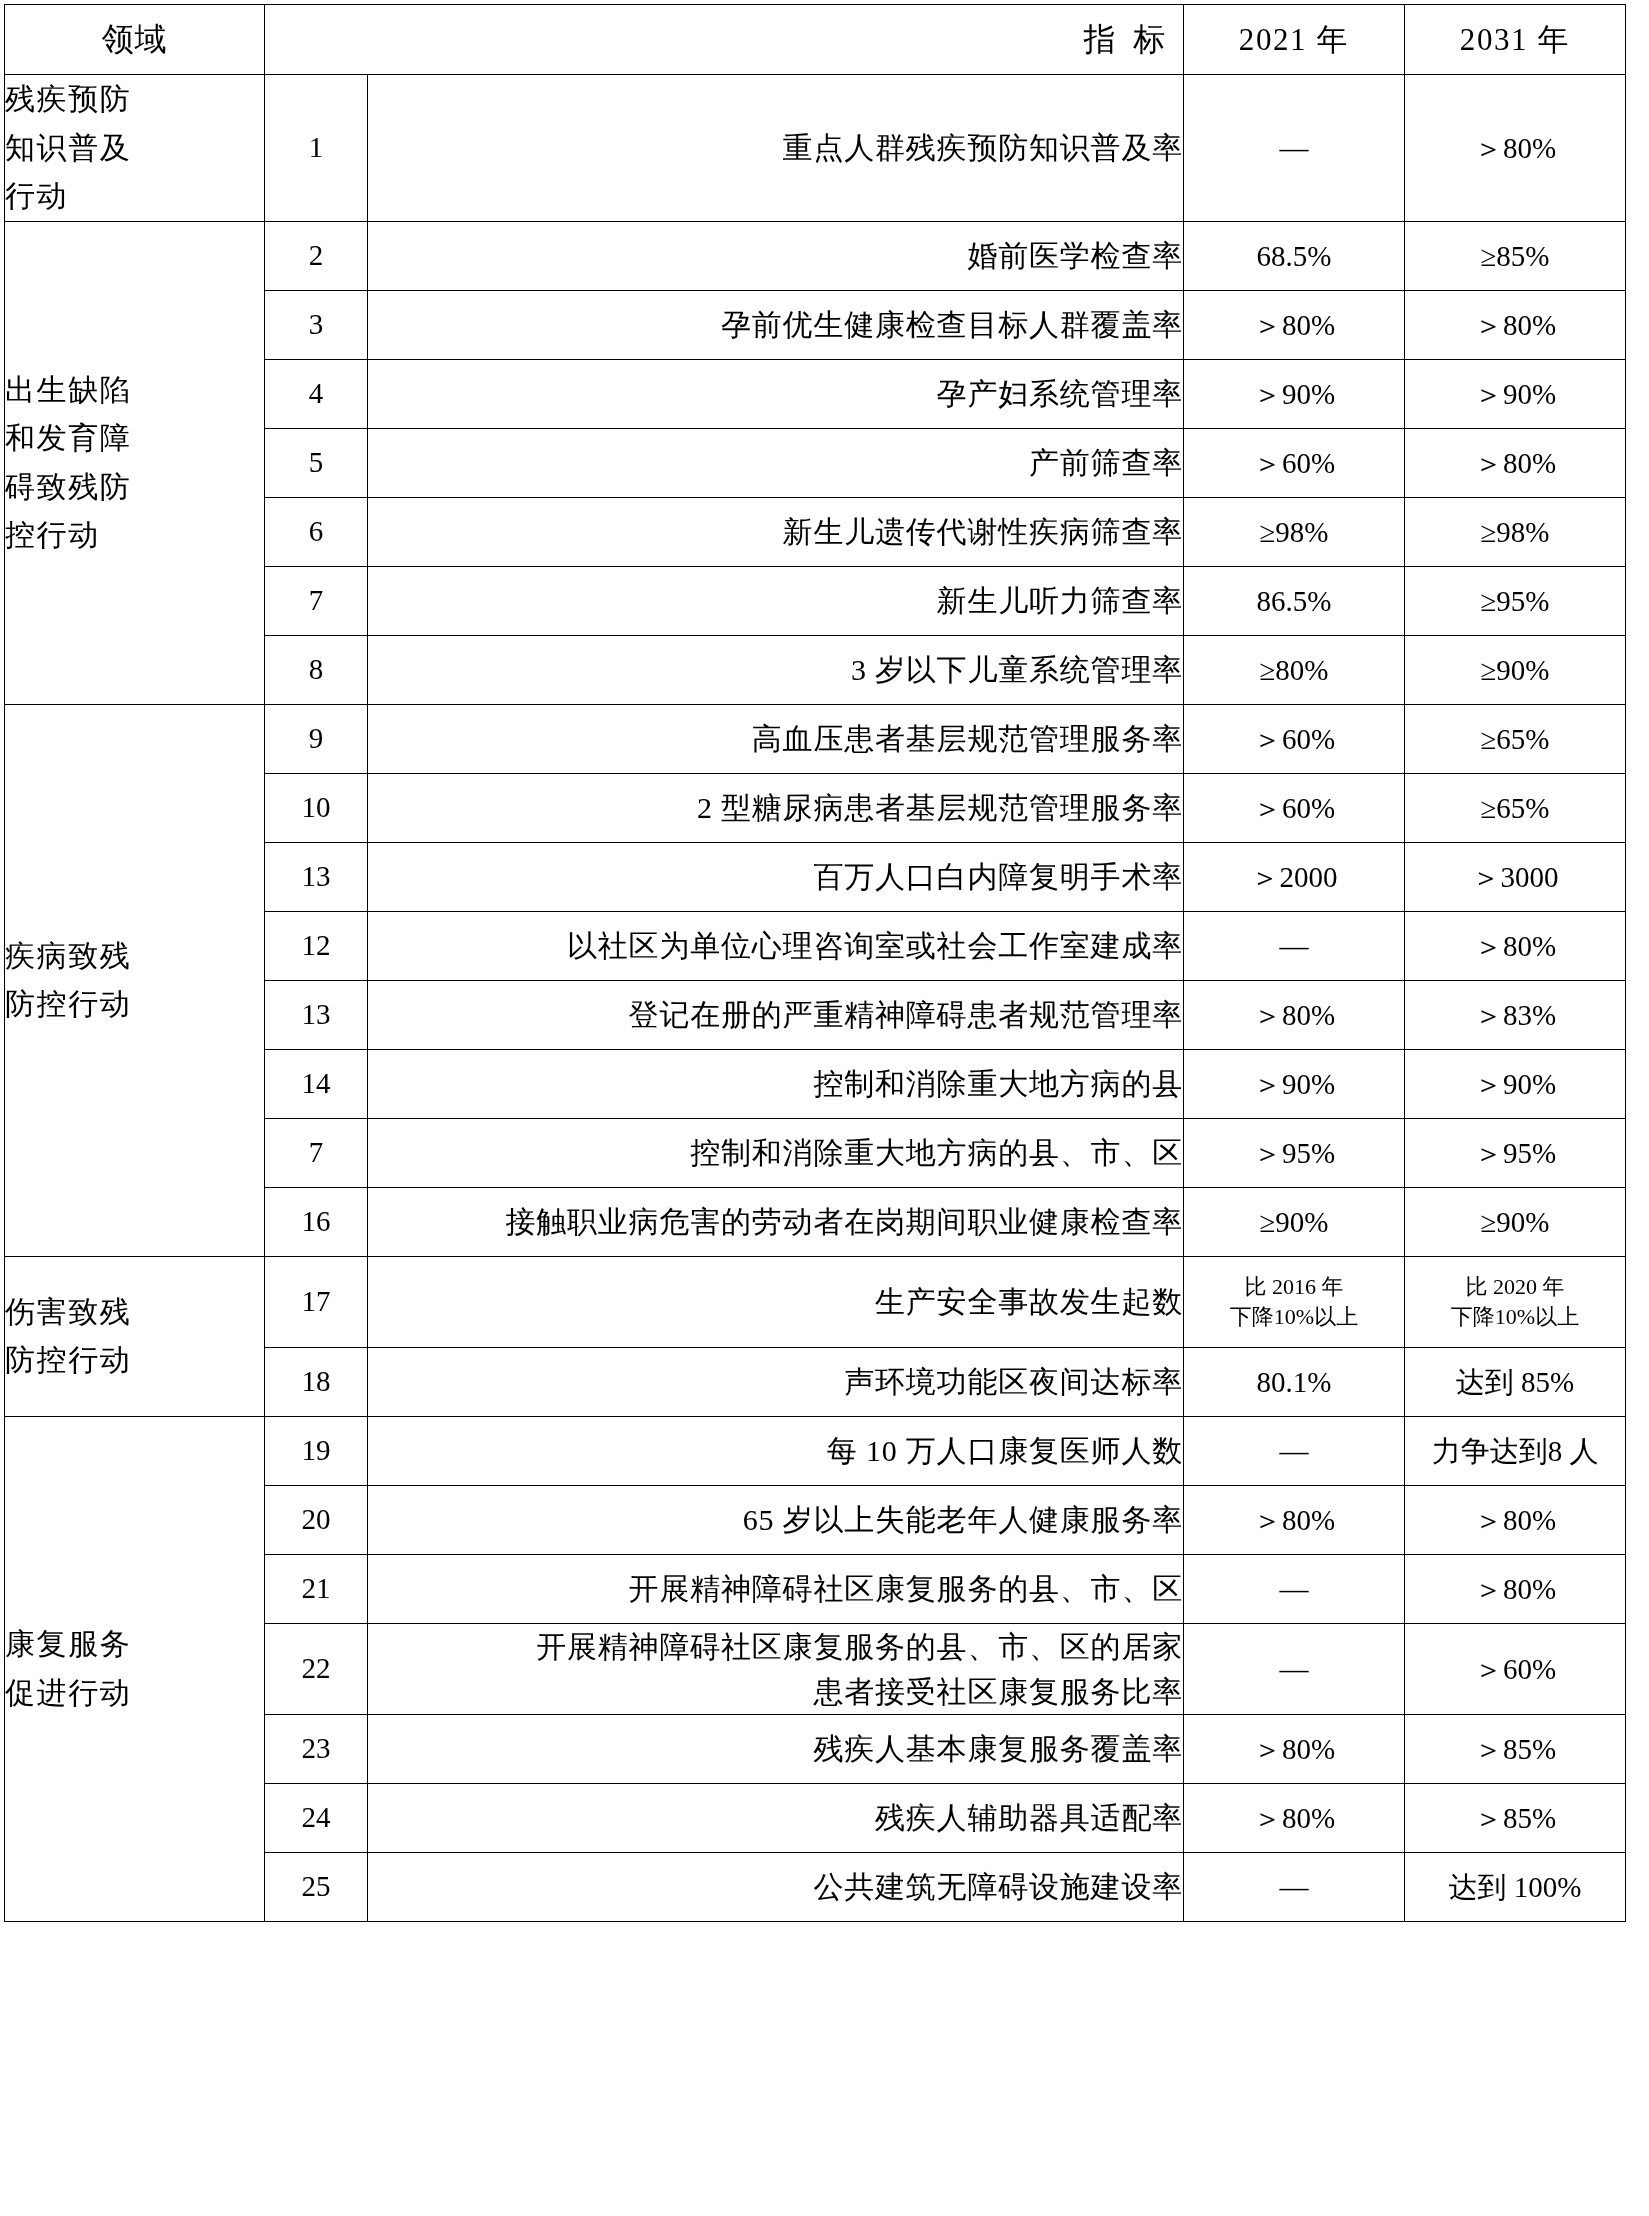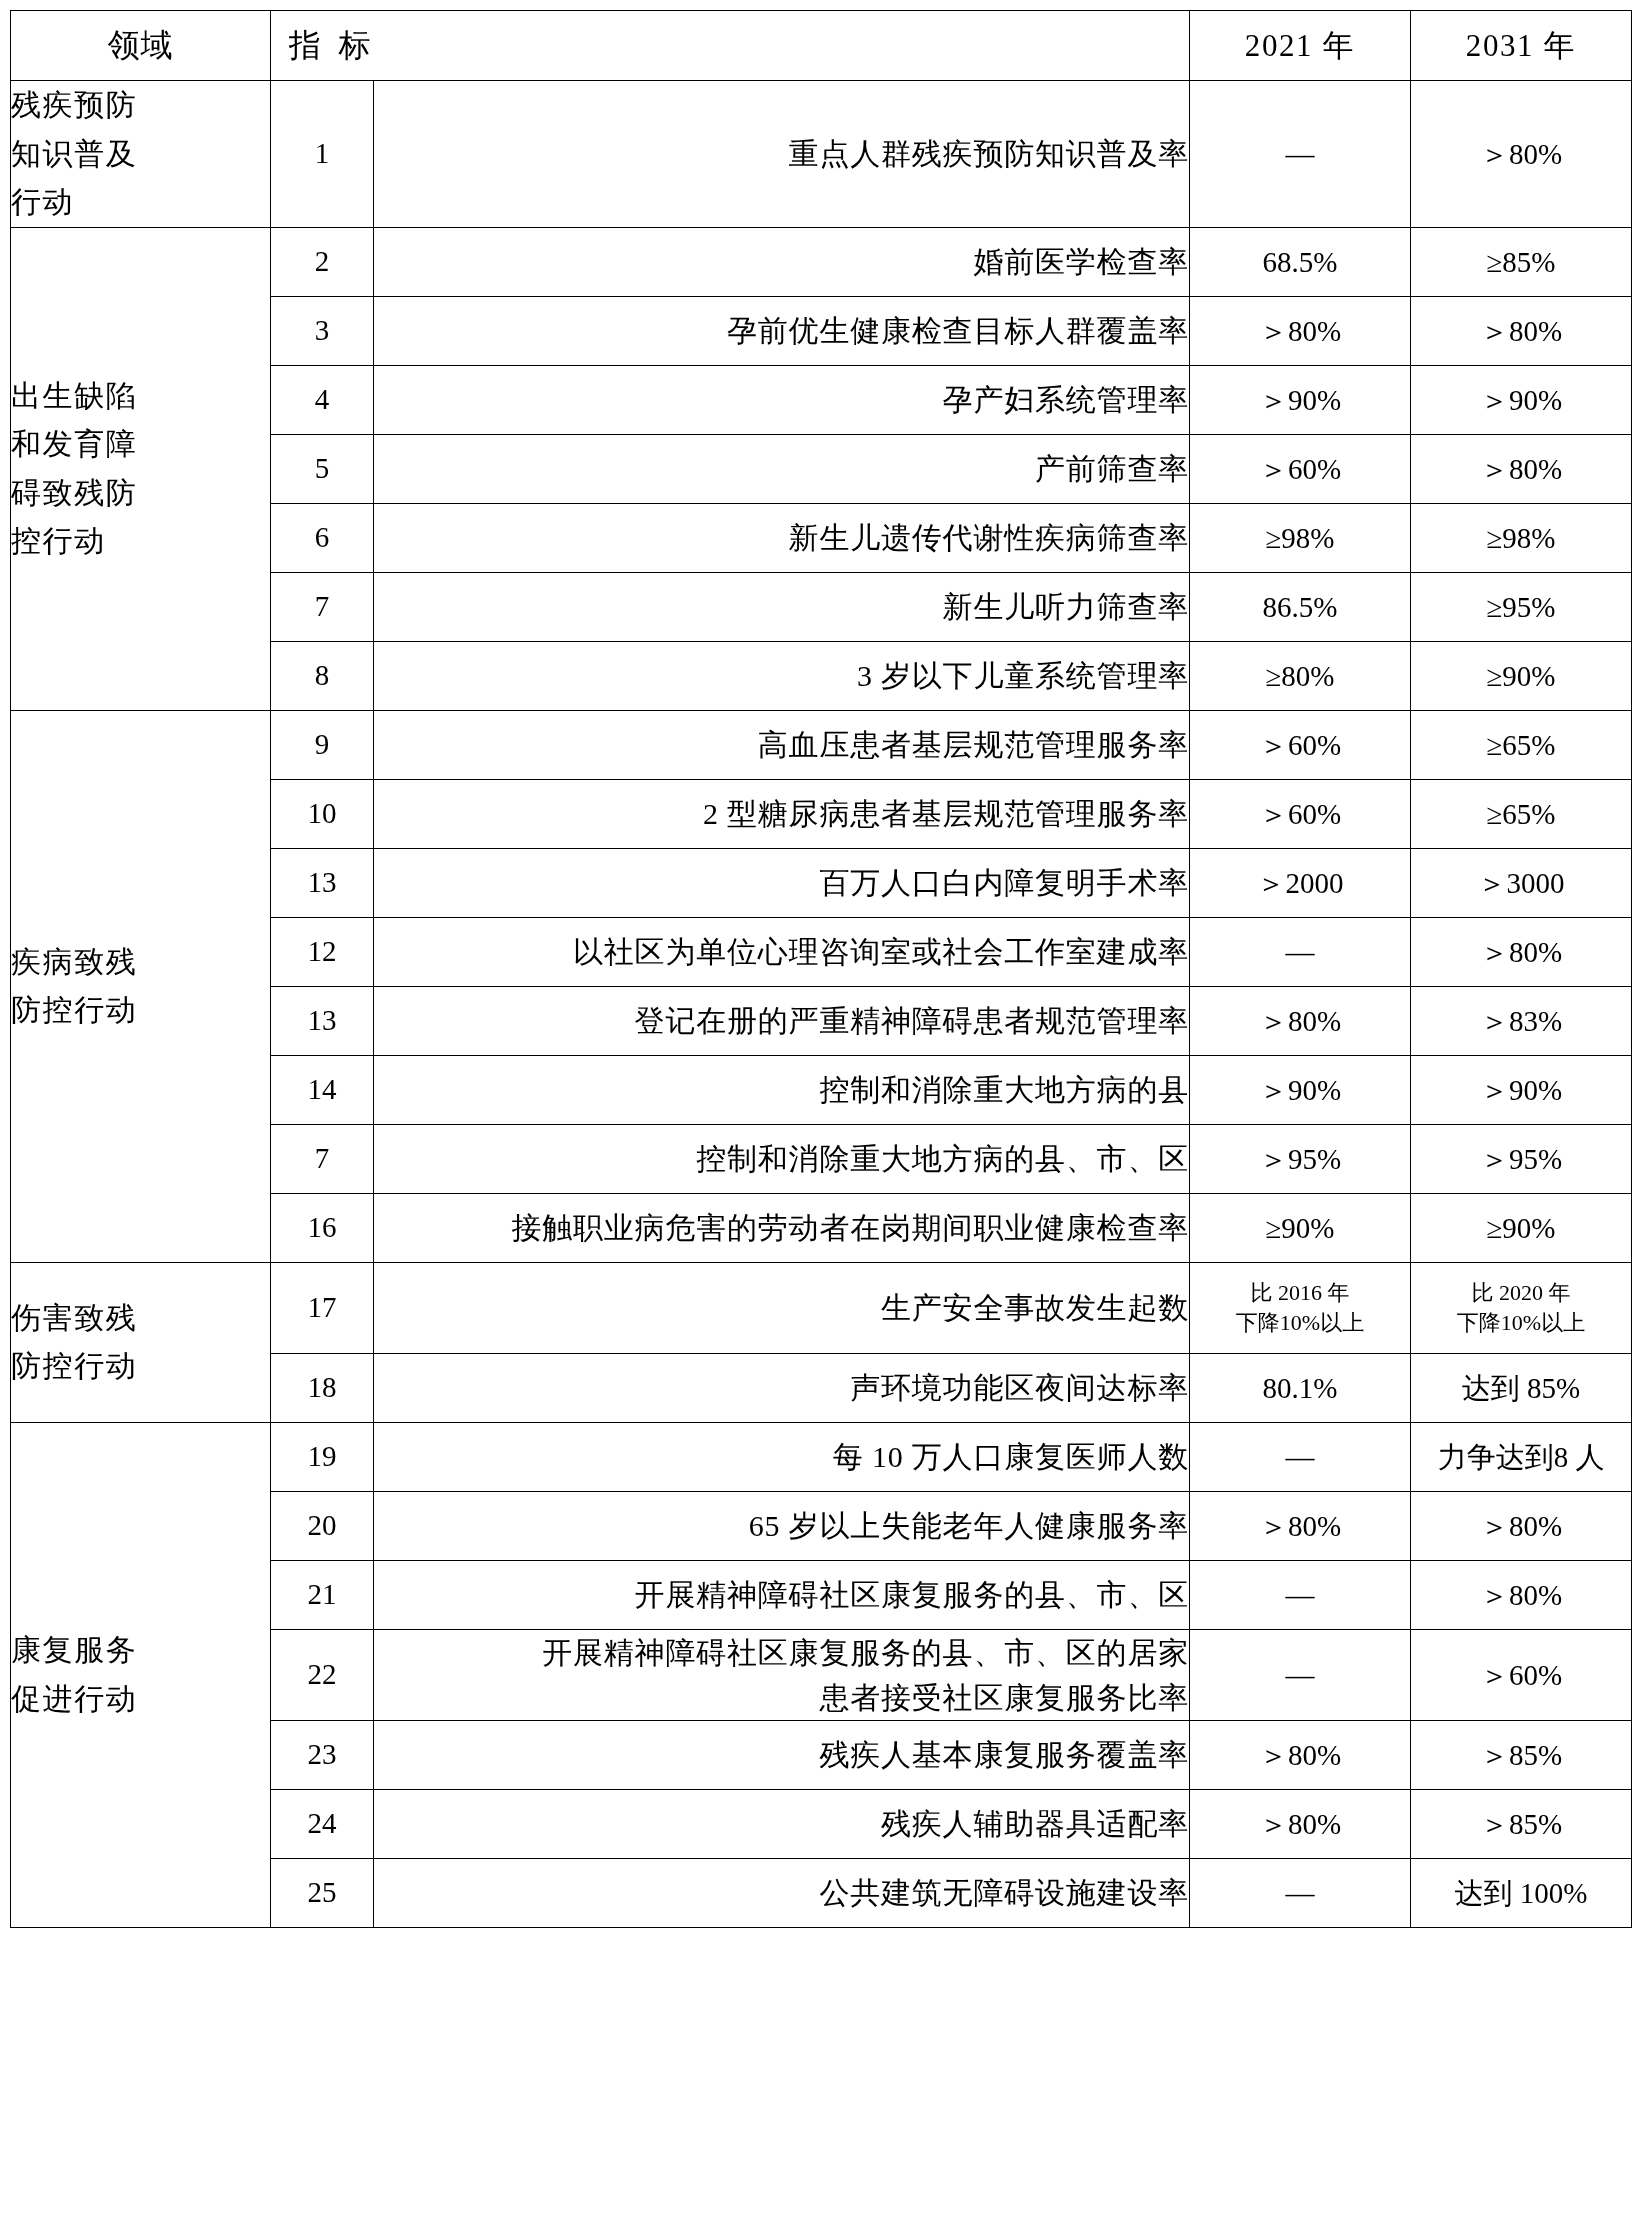--- a/index.html
+++ b/index.html
@@ -8,21 +8,21 @@
     background: #ffffff;
   }
   body {
     font-family: "Liberation Serif", "DejaVu Serif", serif;
     color: #000000;
     width: 1650px;
   }
   .sheet {
     width: 1450px;
     box-sizing: border-box;
-    padding: 10px;
+    padding: 4px;
   }
   table.indicator-table {
     border-collapse: collapse;
     width: 1620px;
     margin: 0 auto;
     table-layout: fixed;
   }
   table.indicator-table td, table.indicator-table th {
     border: 1.6px solid #000000;
     padding: 0;
@@ -36,21 +36,21 @@
   col.c-y2025  { width: 221px; }
 
   .hdr-cell {
     text-align: center;
     font-size: 32px;
     letter-spacing: 0.8px;
     height: 69px;
     line-height: 69px;
   }
   .hdr-ind {
-    text-align: left;
+    text-align: right;
     font-size: 32px;
     letter-spacing: 17.7px;
     text-indent: 17.7px;
   }
   .hdr-year {
     font-size: 31px;
     letter-spacing: 1.6px;
   }
 
   .domain-cell {

